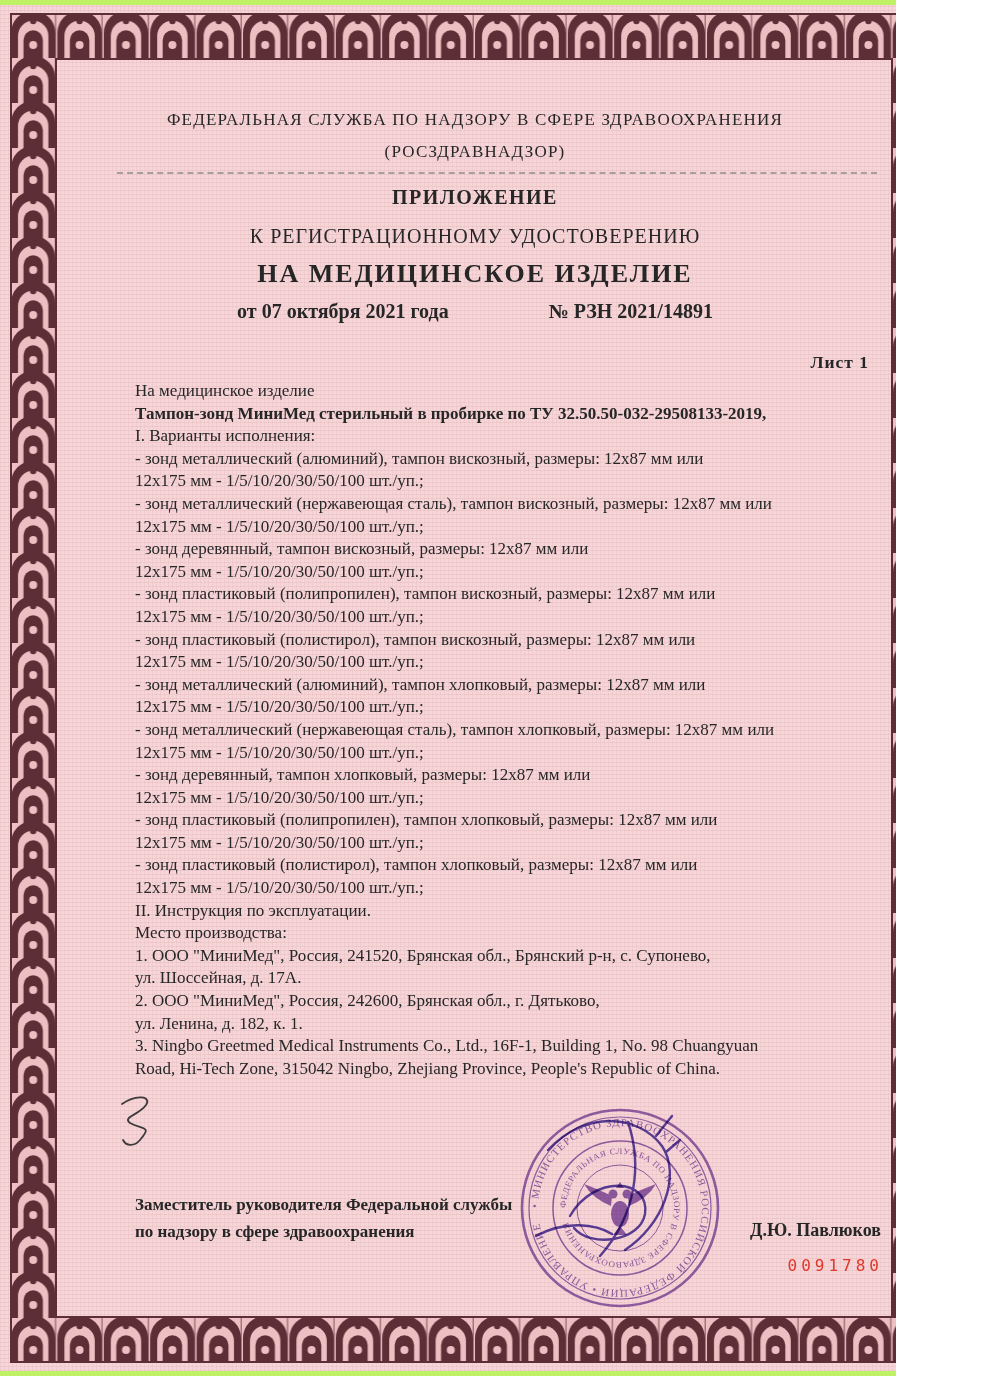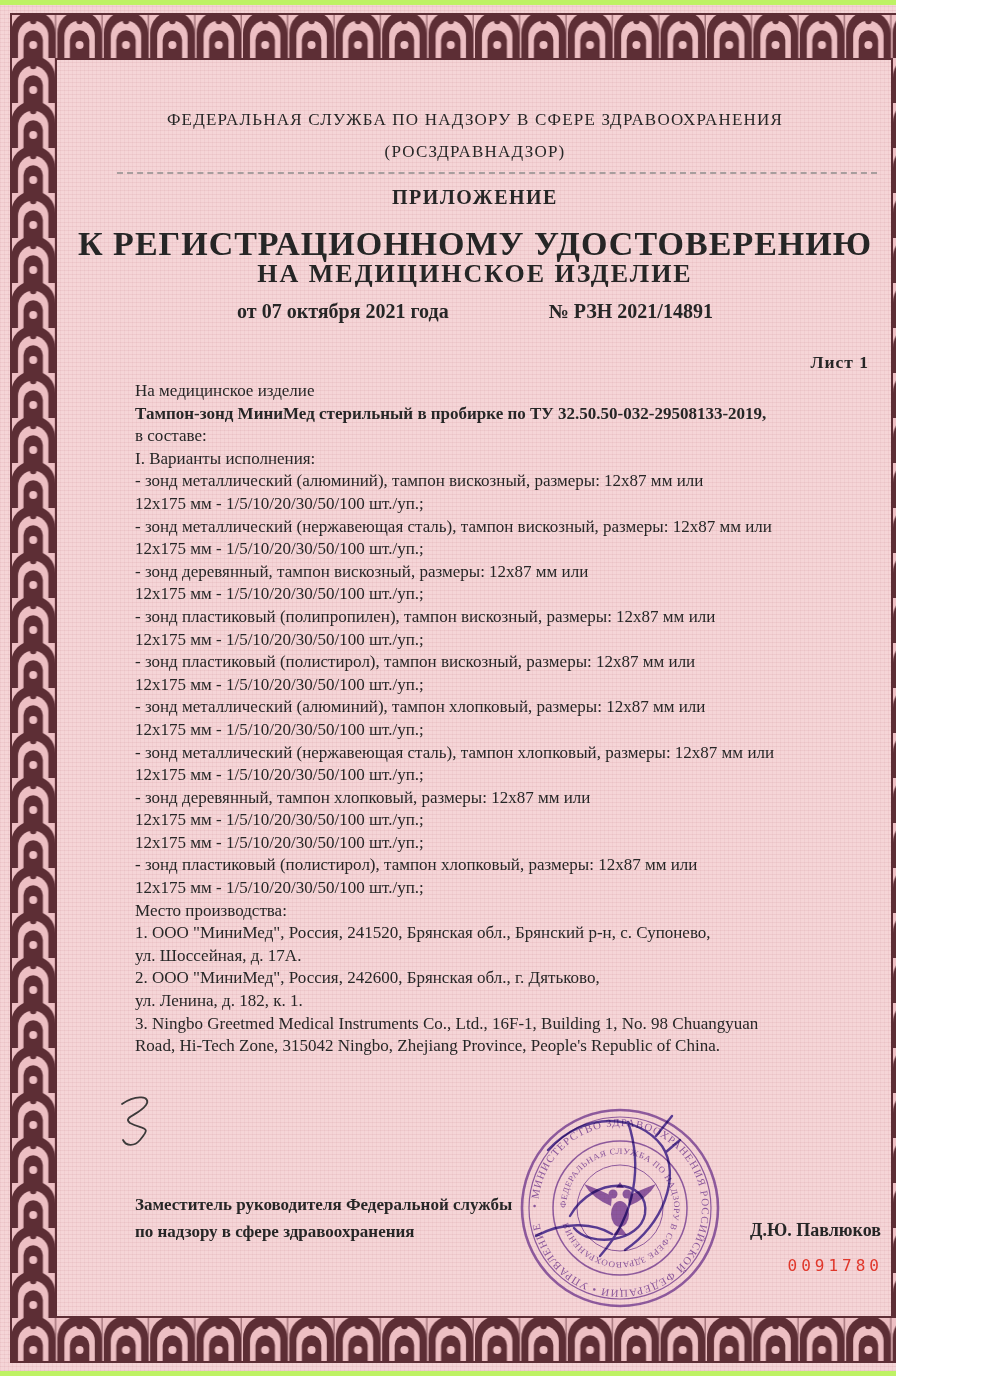--- a/index.html
+++ b/index.html
@@ -24,21 +24,21 @@
   }
   .scan-line{position:absolute;left:963px;top:0;width:1px;height:1376px;background:#d6d4d2;}
   .frame{position:absolute;left:10px;top:13px;}
   .content{position:absolute;left:57px;top:0;width:836px;height:1376px;}
 
   .centered{position:absolute;left:0;width:100%;text-align:center;}
   .agency-1{top:110px;font-size:17px;letter-spacing:1.2px;}
   .agency-2{top:134px;font-size:17px;letter-spacing:1.2px;margin-top:8px;}
   .dash-sep{position:absolute;top:172px;left:60px;width:760px;border-top:2px dashed #8f8c8c;opacity:.75;}
   .title-1{top:186px;font-size:20px;font-weight:bold;letter-spacing:1.5px;}
-  .title-2{top:225px;font-size:34px;font-weight:bold;letter-spacing:1px;}
+  .title-2{top:225px;font-size:20px;font-weight:normal;letter-spacing:1px;}
   .title-3{top:259px;font-size:26px;font-weight:bold;letter-spacing:2px;}
   .date-row{position:absolute;top:300px;left:0;width:100%;display:flex;justify-content:center;gap:100px;font-size:20px;font-weight:bold;}
   .sheet{position:absolute;top:332px;right:24px;font-size:17.5px;font-weight:bold;letter-spacing:1px;margin-top:20px;}
 
   .body-block{position:absolute;top:380px;left:78px;width:762px;}
   .body-line{font-size:17px;line-height:22.6px;height:22.6px;white-space:nowrap;}
   .body-line.bold{font-weight:bold;}
 
   .signer{position:absolute;left:78px;font-size:17px;font-weight:bold;}
   .signer-1{top:1195px;}
@@ -94,41 +94,42 @@
     <div class="date-row">
       <span>от  07 октября 2021 года</span>
       <span>№  РЗН 2021/14891</span>
     </div>
 
     <div class="sheet">Лист  1</div>
 
     <div class="body-block">
         <div class="body-line">На медицинское изделие</div>
         <div class="body-line bold">Тампон-зонд МиниМед стерильный в пробирке по ТУ 32.50.50-032-29508133-2019,</div>
-        <div class="body-line">в составе:</div>
         <div class="body-line">I. Варианты исполнения:</div>
         <div class="body-line">- зонд металлический (алюминий), тампон вискозный, размеры: 12х87 мм или</div>
         <div class="body-line">12х175 мм - 1/5/10/20/30/50/100 шт./уп.;</div>
         <div class="body-line">- зонд металлический (нержавеющая сталь), тампон вискозный, размеры: 12х87 мм или</div>
         <div class="body-line">12х175 мм - 1/5/10/20/30/50/100 шт./уп.;</div>
         <div class="body-line">- зонд деревянный, тампон вискозный, размеры: 12х87 мм или</div>
         <div class="body-line">12х175 мм - 1/5/10/20/30/50/100 шт./уп.;</div>
         <div class="body-line">- зонд пластиковый (полипропилен), тампон вискозный, размеры: 12х87 мм или</div>
         <div class="body-line">12х175 мм - 1/5/10/20/30/50/100 шт./уп.;</div>
         <div class="body-line">- зонд пластиковый (полистирол), тампон вискозный, размеры: 12х87 мм или</div>
         <div class="body-line">12х175 мм - 1/5/10/20/30/50/100 шт./уп.;</div>
         <div class="body-line">- зонд металлический (алюминий), тампон хлопковый, размеры: 12х87 мм или</div>
         <div class="body-line">12х175 мм - 1/5/10/20/30/50/100 шт./уп.;</div>
         <div class="body-line">- зонд металлический (нержавеющая сталь), тампон хлопковый, размеры: 12х87 мм или</div>
         <div class="body-line">12х175 мм - 1/5/10/20/30/50/100 шт./уп.;</div>
         <div class="body-line">- зонд деревянный, тампон хлопковый, размеры: 12х87 мм или</div>
         <div class="body-line">12х175 мм - 1/5/10/20/30/50/100 шт./уп.;</div>
+        <div class="body-line">- зонд пластиковый (полипропилен), тампон хлопковый, размеры: 12х87 мм или</div>
         <div class="body-line">12х175 мм - 1/5/10/20/30/50/100 шт./уп.;</div>
         <div class="body-line">- зонд пластиковый (полистирол), тампон хлопковый, размеры: 12х87 мм или</div>
         <div class="body-line">12х175 мм - 1/5/10/20/30/50/100 шт./уп.;</div>
+        <div class="body-line">II. Инструкция по эксплуатации.</div>
         <div class="body-line">Место производства:</div>
         <div class="body-line">1. ООО "МиниМед", Россия, 241520, Брянская обл., Брянский р-н, с. Супонево,</div>
         <div class="body-line">ул. Шоссейная, д. 17А.</div>
         <div class="body-line">2. ООО "МиниМед", Россия, 242600, Брянская обл., г. Дятьково,</div>
         <div class="body-line">ул. Ленина, д. 182, к. 1.</div>
         <div class="body-line">3. Ningbo Greetmed Medical Instruments Co., Ltd., 16F-1, Building 1, No. 98 Chuangyuan</div>
         <div class="body-line">Road, Hi-Tech Zone, 315042 Ningbo, Zhejiang Province, People's Republic of China.</div>
       </div>
 
     <div class="signer signer-1">Заместитель руководителя Федеральной службы</div>

